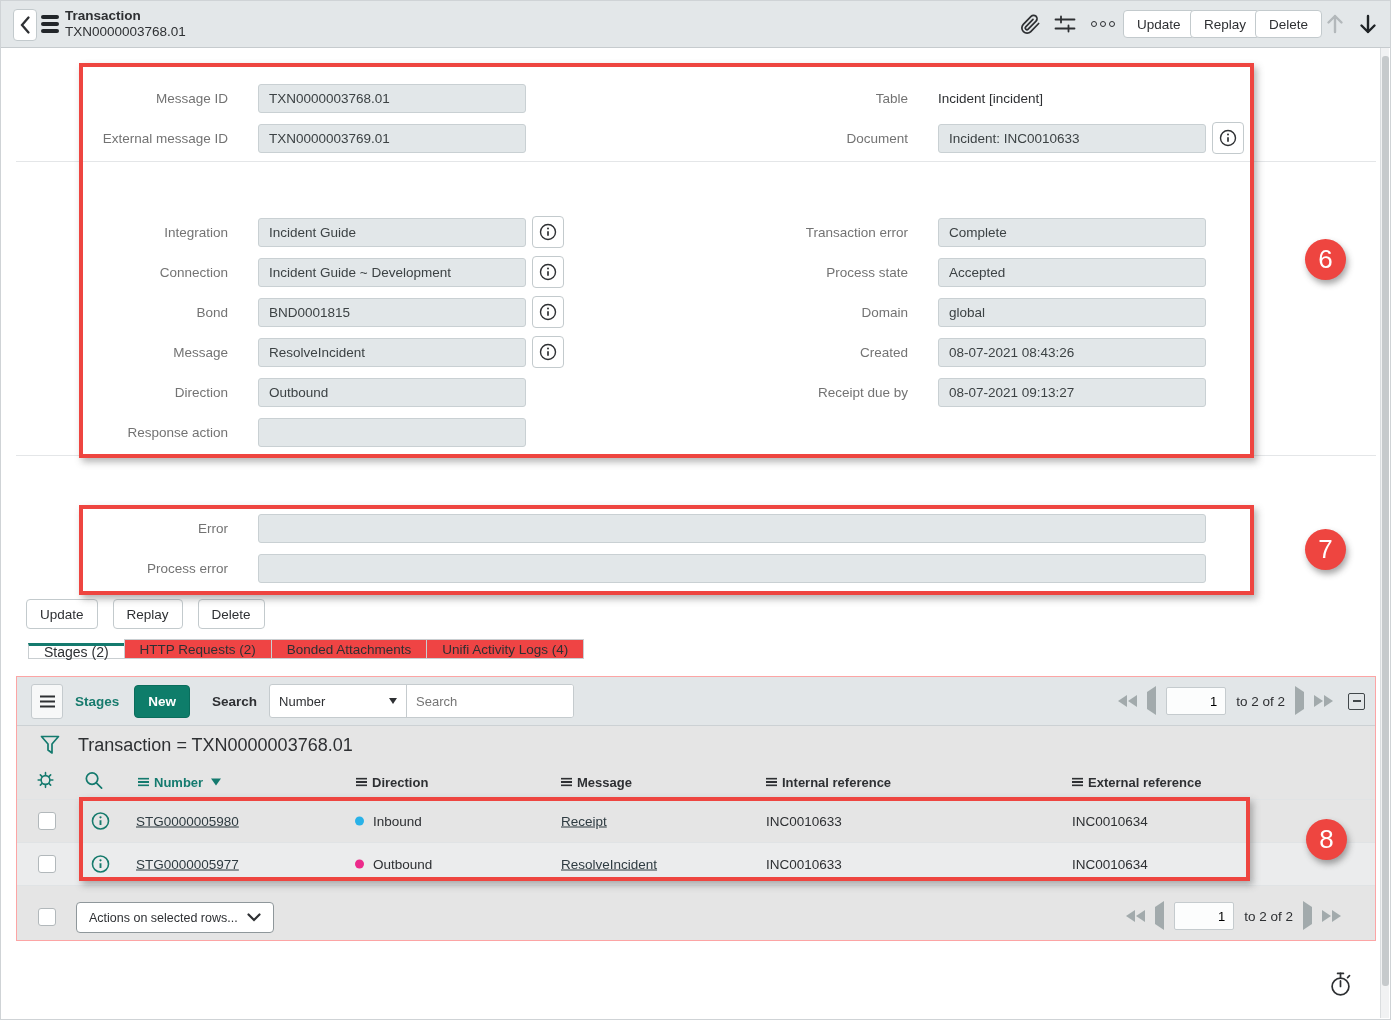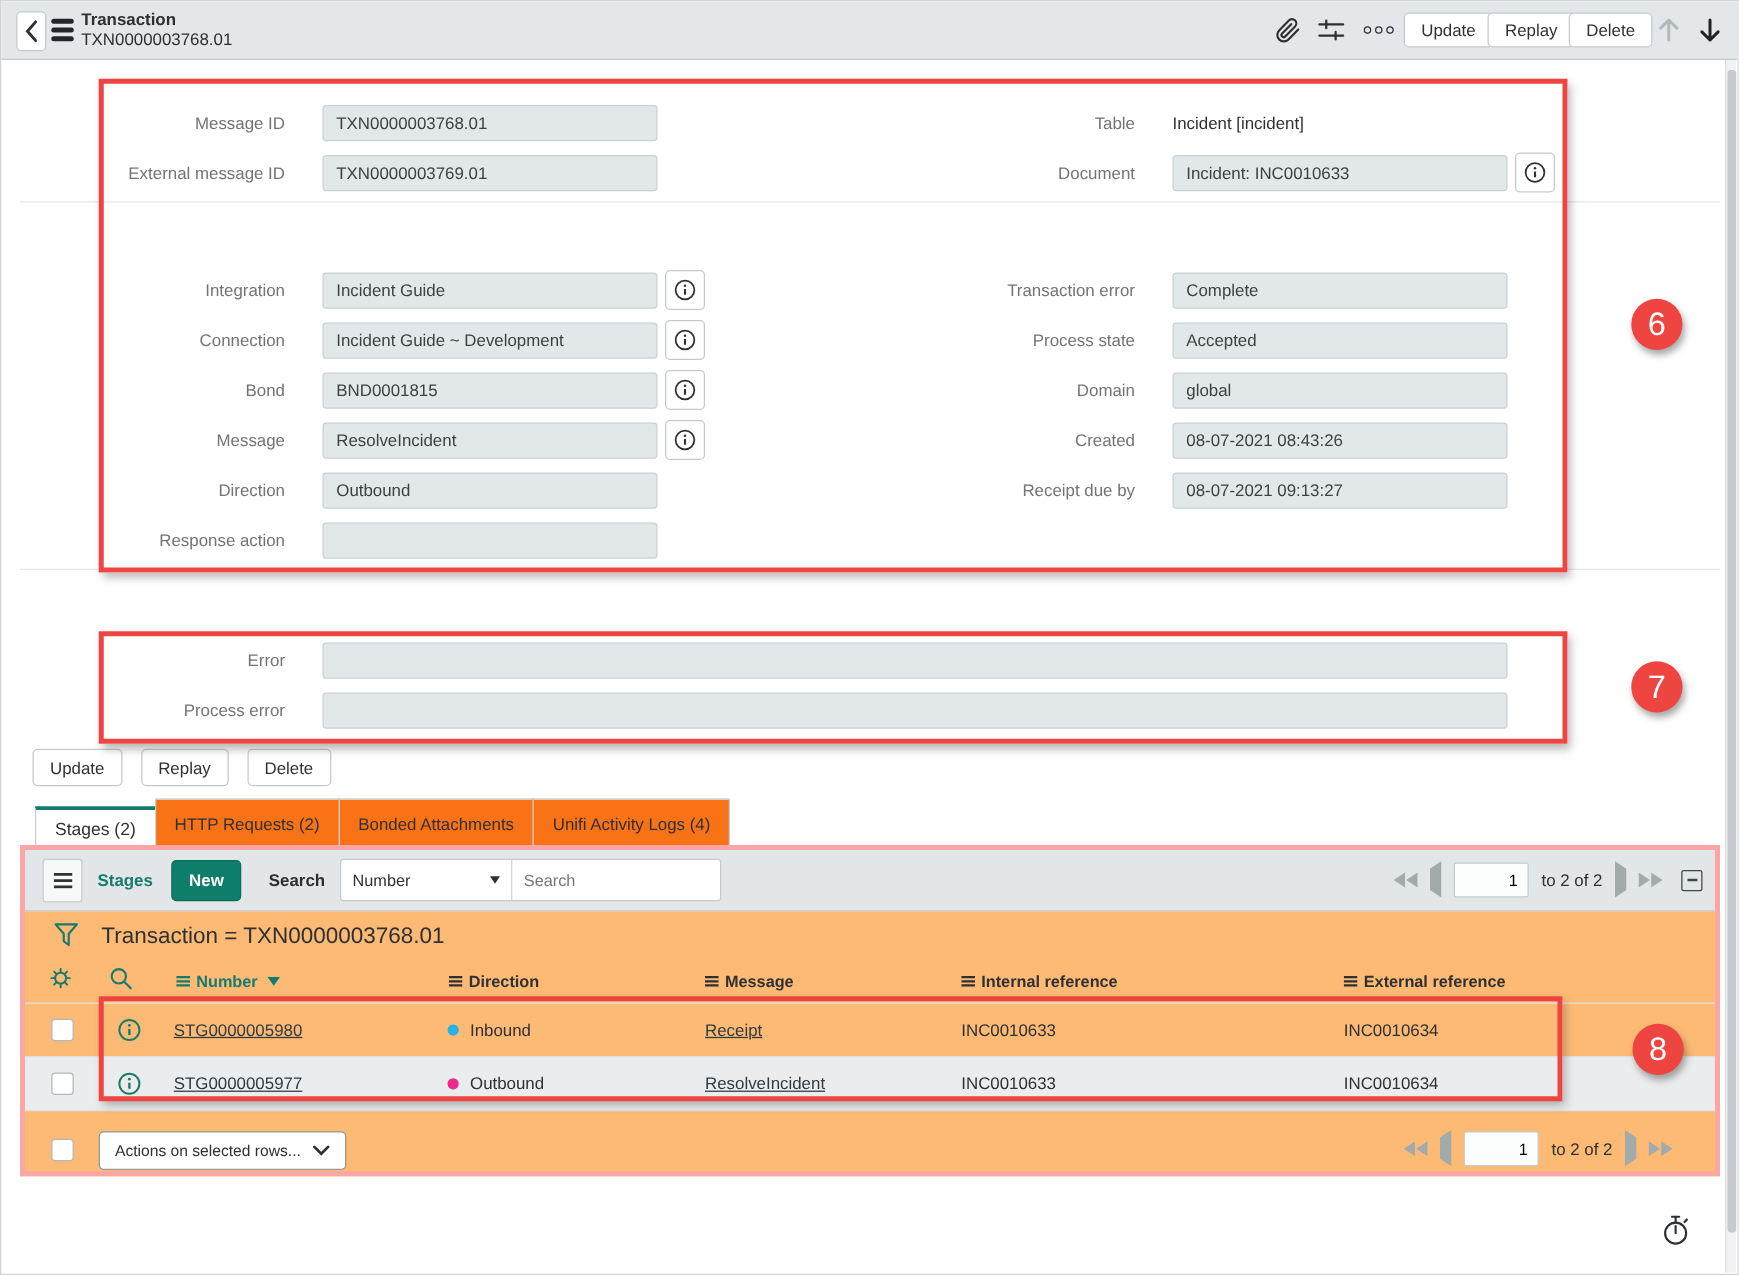--- a/index.html
+++ b/index.html
@@ -27,24 +27,24 @@
   .frow { display:flex; align-items:center; height:40px; }
   .lbl { width:212px; text-align:right; margin-right:30px; font-size:13.5px; color:#737373; white-space:nowrap; }
   .fld { width:268px; height:29px; background:#e2e7e9; border:1px solid #c9d0d3; border-radius:3px; display:flex; align-items:center; padding:0 10px; box-sizing:border-box; font-size:13.5px; color:#3c4244; white-space:nowrap; overflow:hidden; }
   .fld.wide { width:948px; }
   .plainval { font-size:13.5px; }
   .infobtn { width:30px; height:30px; margin-left:6px; background:#fff; border:1px solid #c3cacd; border-radius:4px; display:flex; align-items:center; justify-content:center; cursor:pointer; flex:none; }
   .divider { position:absolute; left:15px; width:1360px; height:1px; background:#e4e6e8; }
   #formbtns { position:absolute; left:25px; top:598px; display:flex; gap:15px; }
   
   #tabs { position:absolute; left:15px; top:638px; display:flex; align-items:flex-end; }
-  .tab { height:40px; padding:0 15px; background:#f97316; border:1px solid #c9ced1; margin-left:-1px; display:flex; align-items:center; font-size:13.5px; cursor:pointer; box-sizing:border-box; white-space:nowrap; }
-  .tab.active { height:34px; background:#fff; border-top:3px solid #147a6e; font-size:14px;margin-left:12px; }
-  
-  #list { position:absolute; left:15px; top:675px; width:1360px; height:265px; border:4px solid #fca5a5; background:#fdba74; box-sizing:border-box; }
+  .tab { height:20px; padding:0 15px; background:#ef4444; border:1px solid #c9ced1; margin-left:-1px; display:flex; align-items:center; font-size:13.5px; cursor:pointer; box-sizing:border-box; white-space:nowrap; }
+  .tab.active { height:16px; background:#fff; border-top:3px solid #147a6e; font-size:14px;margin-left:12px; }
+  
+  #list { position:absolute; left:15px; top:675px; width:1360px; height:265px; border:1px solid #fca5a5; background:#e5e5e5; box-sizing:border-box; }
   .lhead { height:48px; background:#e2e6e8; border-bottom:1px solid #ccd1d4; display:flex; align-items:center; padding:0 10px; }
   .lburger { width:30px; height:33px; background:#f7f8f8; border:1px solid #c5cbce; border-radius:3px; margin-left:4px; display:flex; align-items:center; justify-content:center; cursor:pointer; flex:none; }
   .ltitle { color:#177b6d; font-size:13.5px; font-weight:bold; margin:0 15px 0 12px; }
   .newbtn { background:#0e7d6a; color:#fff; font-weight:bold; font-size:13.5px; height:33px; padding:0 13px; border-radius:4px; border:1px solid #0a6d5c; display:flex; align-items:center; margin-right:22px; cursor:pointer; }
   .srchlbl { font-size:13.5px; font-weight:bold; margin-right:12px; }
   .combo { display:flex; height:32px; background:#fff; border:1px solid #c5cbce; border-radius:3px; overflow:hidden; }
   .combo .sel { width:118px; display:flex; align-items:center; padding:0 9px; font-size:13px; border-right:1px solid #c5cbce; cursor:pointer; }
   .caret { width:0; height:0; border-left:4.5px solid transparent; border-right:4.5px solid transparent; border-top:6px solid #2e3033; margin-left:auto; }
   .combo input { width:148px; border:none; outline:none; padding:0 9px; font-size:13px; font-family:inherit; color:#2e3033; }
   .pgn { display:flex; align-items:center; gap:10px; }

